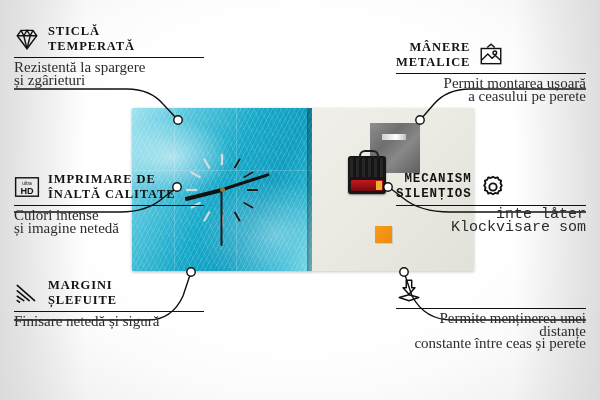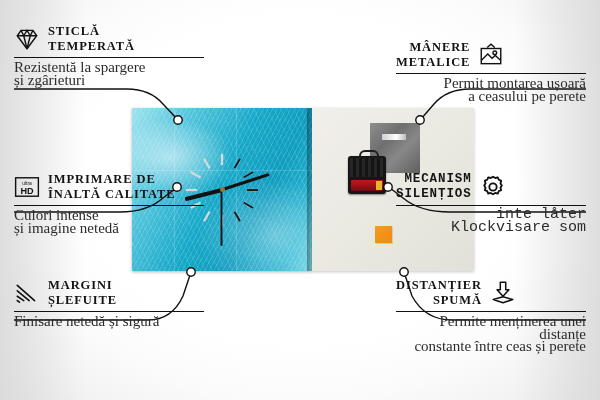--- a/index.html
+++ b/index.html
@@ -275,24 +275,20 @@
     </div>
     <div class="rule"></div>
     <div class="desc">
       <div>inte låter</div>
       <div>Klockvisare som</div>
     </div>
   </div>
 
   <div class="callout right" id="c-distantier">
     <div class="head">
-      <div class="title">
-        <div>DISTANȚIER</div>
-        <div>SPUMĂ</div>
-      </div>
       <svg class="ico" viewBox="0 0 24 24">
         <g fill="none" stroke="#111" stroke-width="1.4" stroke-linejoin="round">
           <path d="M9.5 2 h5 v7 h3 L12 15 L6.5 9 h3 Z"></path>
           <path d="M12 15.5 L21 18 L12 21 L3 18 Z"></path>
         </g>
       </svg>
     </div>
     <div class="rule"></div>
     <div class="desc">
       <div>Permite menținerea unei distanțe</div>

